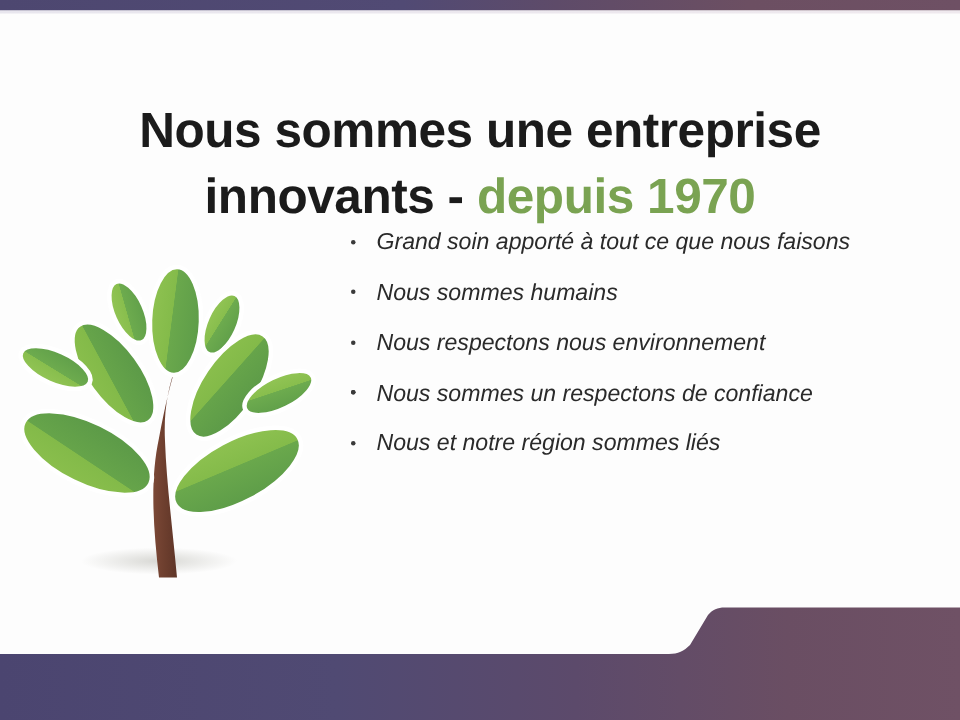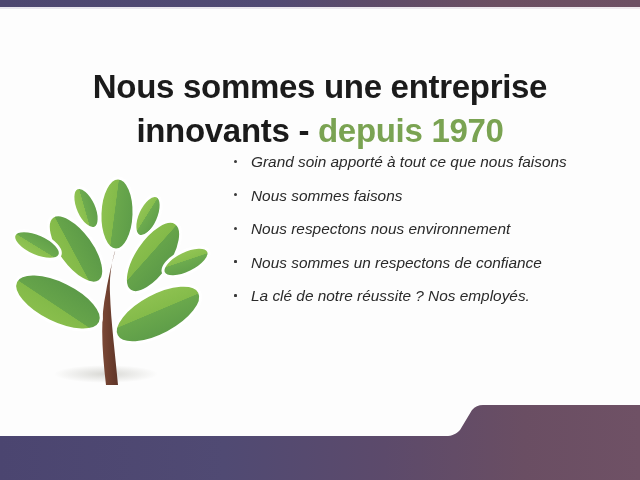--- a/index.html
+++ b/index.html
@@ -135,39 +135,36 @@
     </svg>
   </div>
 
   <ul class="bullets">
     <li>
       <span class="dot"></span>
       <span>Grand soin apporté à tout ce que nous faisons</span>
     </li>
     <li>
       <span class="dot"></span>
-      <span>Nous sommes faisons</span>
+      <span>Nous sommes humains</span>
     </li>
     <li>
       <span class="dot"></span>
       <span>Nous respectons nous environnement</span>
     </li>
     <li>
       <span class="dot"></span>
     </li>
     <li>
       <span class="dot"></span>
       <span>Nous sommes un respectons de confiance</span>
     </li>
     <li>
       <span class="dot"></span>
-    </li>
-    <li>
-      <span class="dot"></span>
-      <span>La clé de notre réussite ? Nos employés.</span>
+      <span>Nous et notre région sommes liés</span>
     </li>
   </ul>
 
   <div class="bottom-wrap">
     <svg viewBox="0 0 640 80" xmlns="http://www.w3.org/2000/svg" preserveAspectRatio="none" aria-hidden="true">
       <defs>
         <linearGradient id="barg" x1="0" y1="0" x2="1" y2="0">
           <stop offset="0" stop-color="#4b4570"></stop>
           <stop offset="0.35" stop-color="#504a73"></stop>
           <stop offset="0.60" stop-color="#5c4a6b"></stop>

